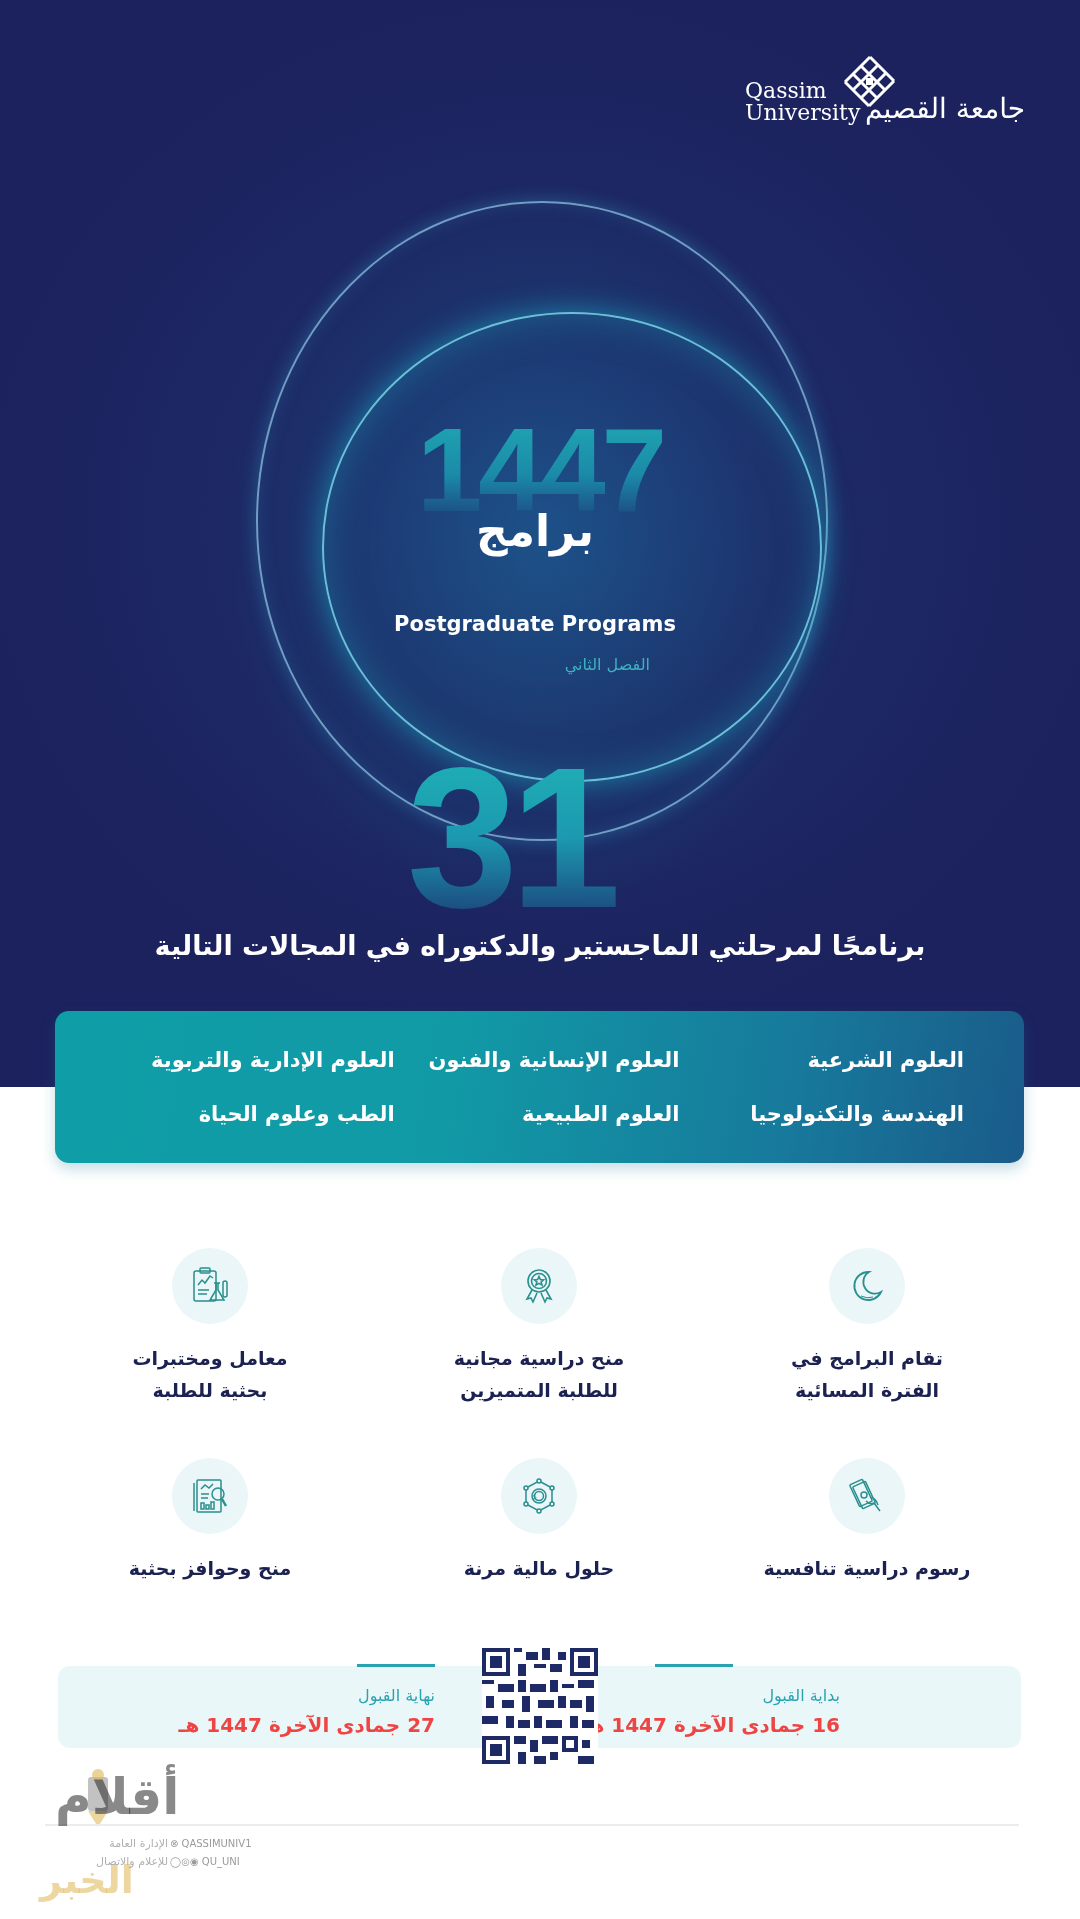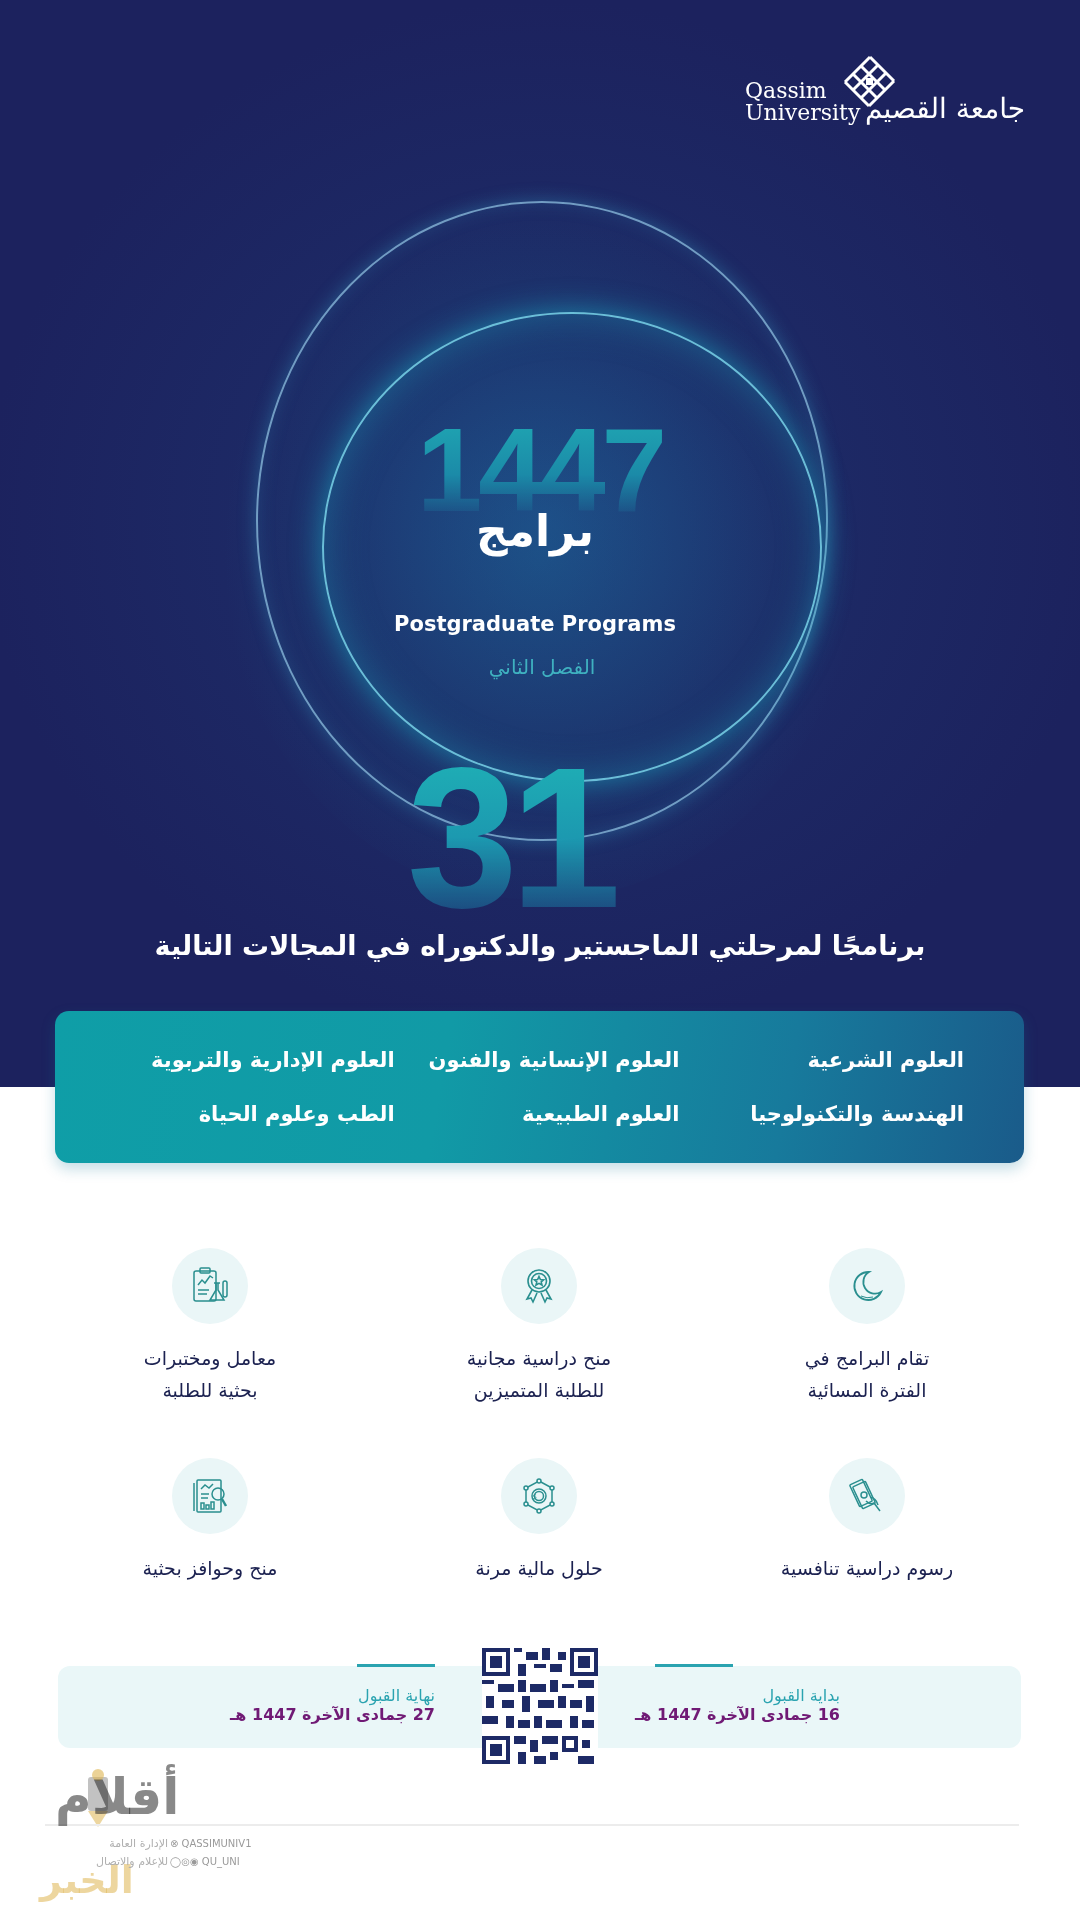--- a/index.html
+++ b/index.html
@@ -52,22 +52,22 @@
   }
   .title-ar-2 {
     position: absolute; left: 390px; top: 555px; width: 290px; text-align: center; direction: rtl;
     color: #ffffff; font-size: 40px; font-weight: bold; line-height: 50px;
   }
   .title-en {
     position: absolute; left: 380px; top: 612px; width: 310px; text-align: center;
     color: #ffffff; font-size: 21px; font-weight: bold; font-family: "DejaVu Sans", sans-serif;
   }
   .semester {
-    position: absolute; left: 422px; top: 655px; width: 240px; text-align: center; direction: rtl;
-    color: #3fb1c0; font-size: 20px;
+    position: absolute; left: 410px; top: 655px; width: 240px; direction: rtl;
+    color: #3fb1c0; font-size: 16px;
   }
 
   .count {
     position: absolute; left: 380px; top: 745px; width: 260px; text-align: center;
     font-family: "Liberation Sans", sans-serif; font-weight: bold; font-size: 200px; line-height: 185px;
     letter-spacing: -8px;
     background: linear-gradient(180deg, #1fb2b6 0%, #1c99b0 50%, rgba(28,80,140,0.45) 100%);
     -webkit-background-clip: text; background-clip: text; color: transparent;
   }
   .subtitle {
@@ -88,31 +88,31 @@
   }
 
   .feature {
     position: absolute; width: 260px; text-align: center; direction: rtl;
   }
   .feature .icon-circle {
     width: 76px; height: 76px; border-radius: 50%; background: #eaf6f7; margin: 0 auto 18px;
     display: flex; align-items: center; justify-content: center;
   }
   .feature .label {
-    color: #1b2150; font-size: 19px; font-weight: normal; line-height: 32px;
+    color: #1b2150; font-size: 19px; font-weight: bold; line-height: 32px;
   }
 
   .dates-strip {
     position: absolute; left: 58px; top: 1666px; width: 963px; height: 82px; border-radius: 12px;
     background: #eaf7f8;
   }
   .date-block { position: absolute; direction: rtl; text-align: right; }
   .date-bar { position: absolute; height: 3px; width: 78px; background: #2aa3b0; }
   .date-label { color: #2aa3b0; font-size: 16px; }
-  .date-value { color: #701a75; font-size: 16px; font-weight: bold; margin-top: 0; }
+  .date-value { color: #ef4444; font-size: 20px; font-weight: bold; margin-top: 8px; }
 
   .qr {
     position: absolute; left: 482px; top: 1648px; width: 116px; height: 116px; background: #ffffff;
   }
 
   .footer-line {
     position: absolute; left: 45px; top: 1824px; width: 974px; height: 2px; background: #ececec;
   }
   .footer-social {
     position: absolute; left: 170px; top: 1835px; font-size: 10px; color: #9a9a9a; line-height: 18px;

